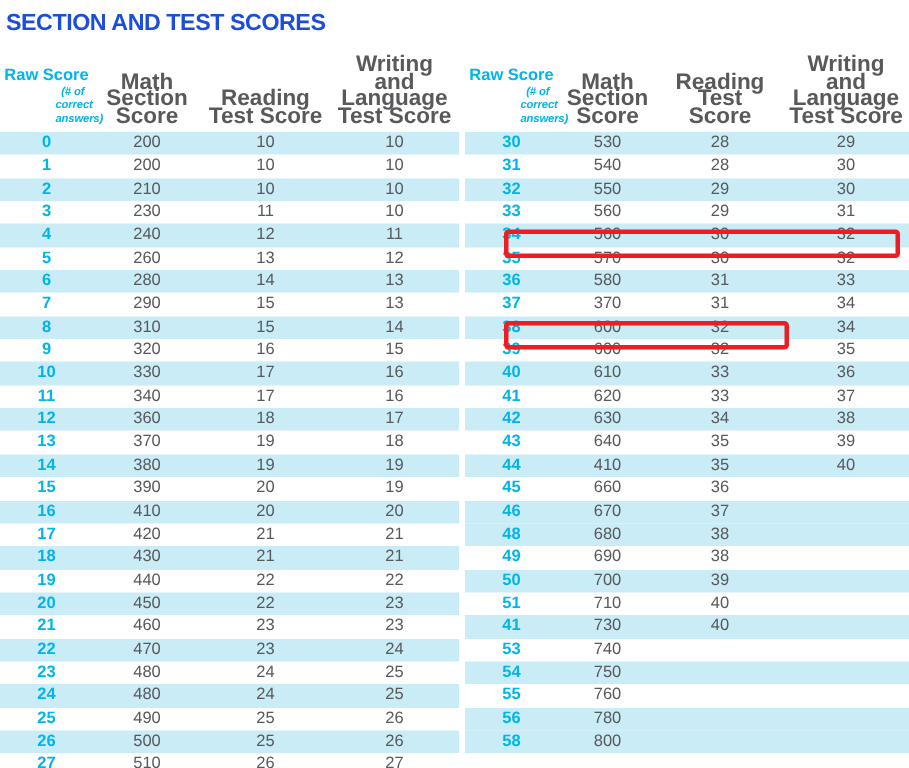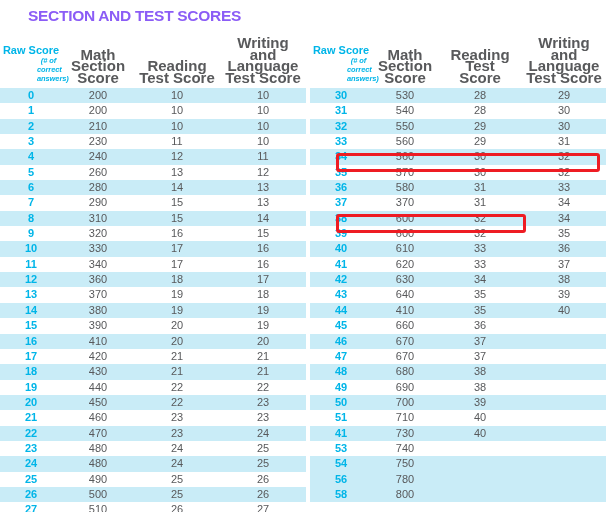--- a/index.html
+++ b/index.html
@@ -28,27 +28,27 @@
     color: #ffffff;
     font-weight: bold;
     font-size: 17.5px;
     letter-spacing: -0.4px;
     display: flex;
     align-items: center;
     padding: 0 9px 0 7px;
     white-space: nowrap;
   }
   .header-sub {
-    color: #8b5cf6;
+    color: #1d4ed8;
     font-weight: bold;
     font-size: 15.5px;
     letter-spacing: -0.3px;
     display: flex;
     align-items: center;
-    padding-left: 28px;
+    padding-left: 4px;
     white-space: nowrap;
   }
 
   
   .tables {
     display: flex;
     margin-top: 7px;
     align-items: flex-start;
   }
   .table-wrap {
@@ -469,26 +469,20 @@
             <td>660</td>
             <td>36</td>
             <td></td>
           </tr>
           <tr class="alt">
             <td class="raw">46</td>
             <td>670</td>
             <td>37</td>
             <td></td>
           </tr>
-          <tr>
-            <td class="raw">47</td>
-            <td>670</td>
-            <td>37</td>
-            <td></td>
-          </tr>
           <tr class="alt">
             <td class="raw">48</td>
             <td>680</td>
             <td>38</td>
             <td></td>
           </tr>
           <tr>
             <td class="raw">49</td>
             <td>690</td>
             <td>38</td>
@@ -514,20 +508,26 @@
           </tr>
           <tr>
             <td class="raw">53</td>
             <td>740</td>
             <td></td>
             <td></td>
           </tr>
           <tr class="alt">
             <td class="raw">54</td>
             <td>750</td>
+            <td></td>
+            <td></td>
+          </tr>
+          <tr>
+            <td class="raw">55</td>
+            <td>760</td>
             <td></td>
             <td></td>
           </tr>
           <tr class="alt">
             <td class="raw">56</td>
             <td>780</td>
             <td></td>
             <td></td>
           </tr>
           <tr class="alt">

